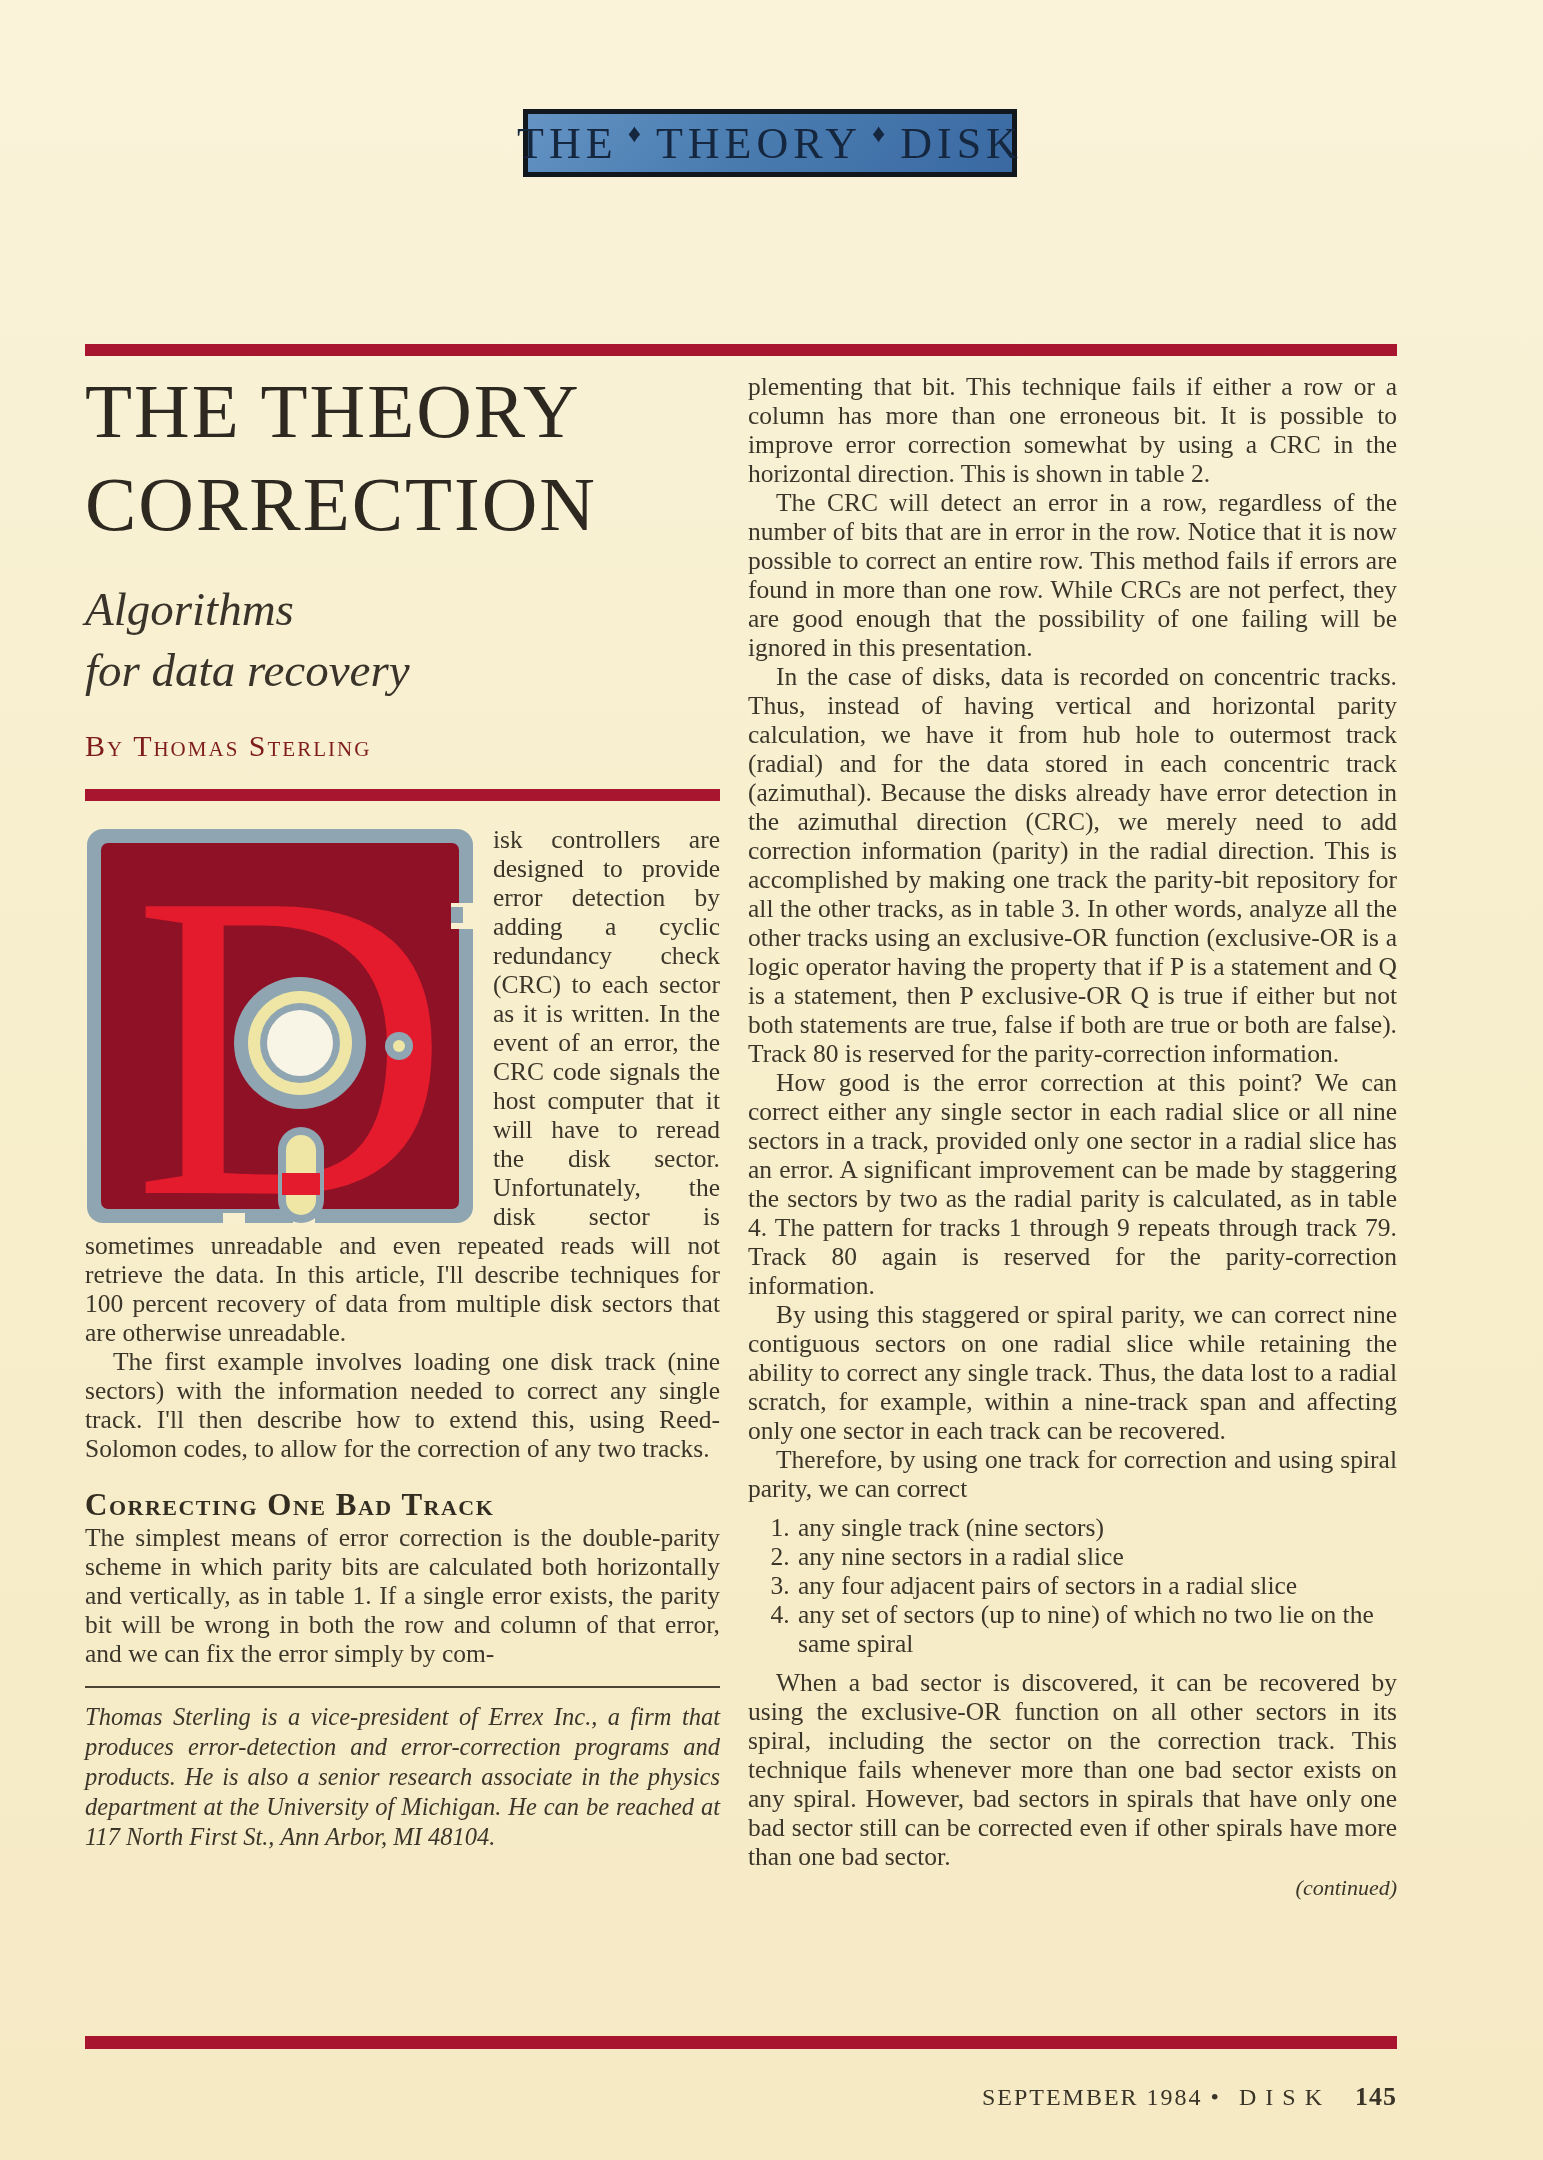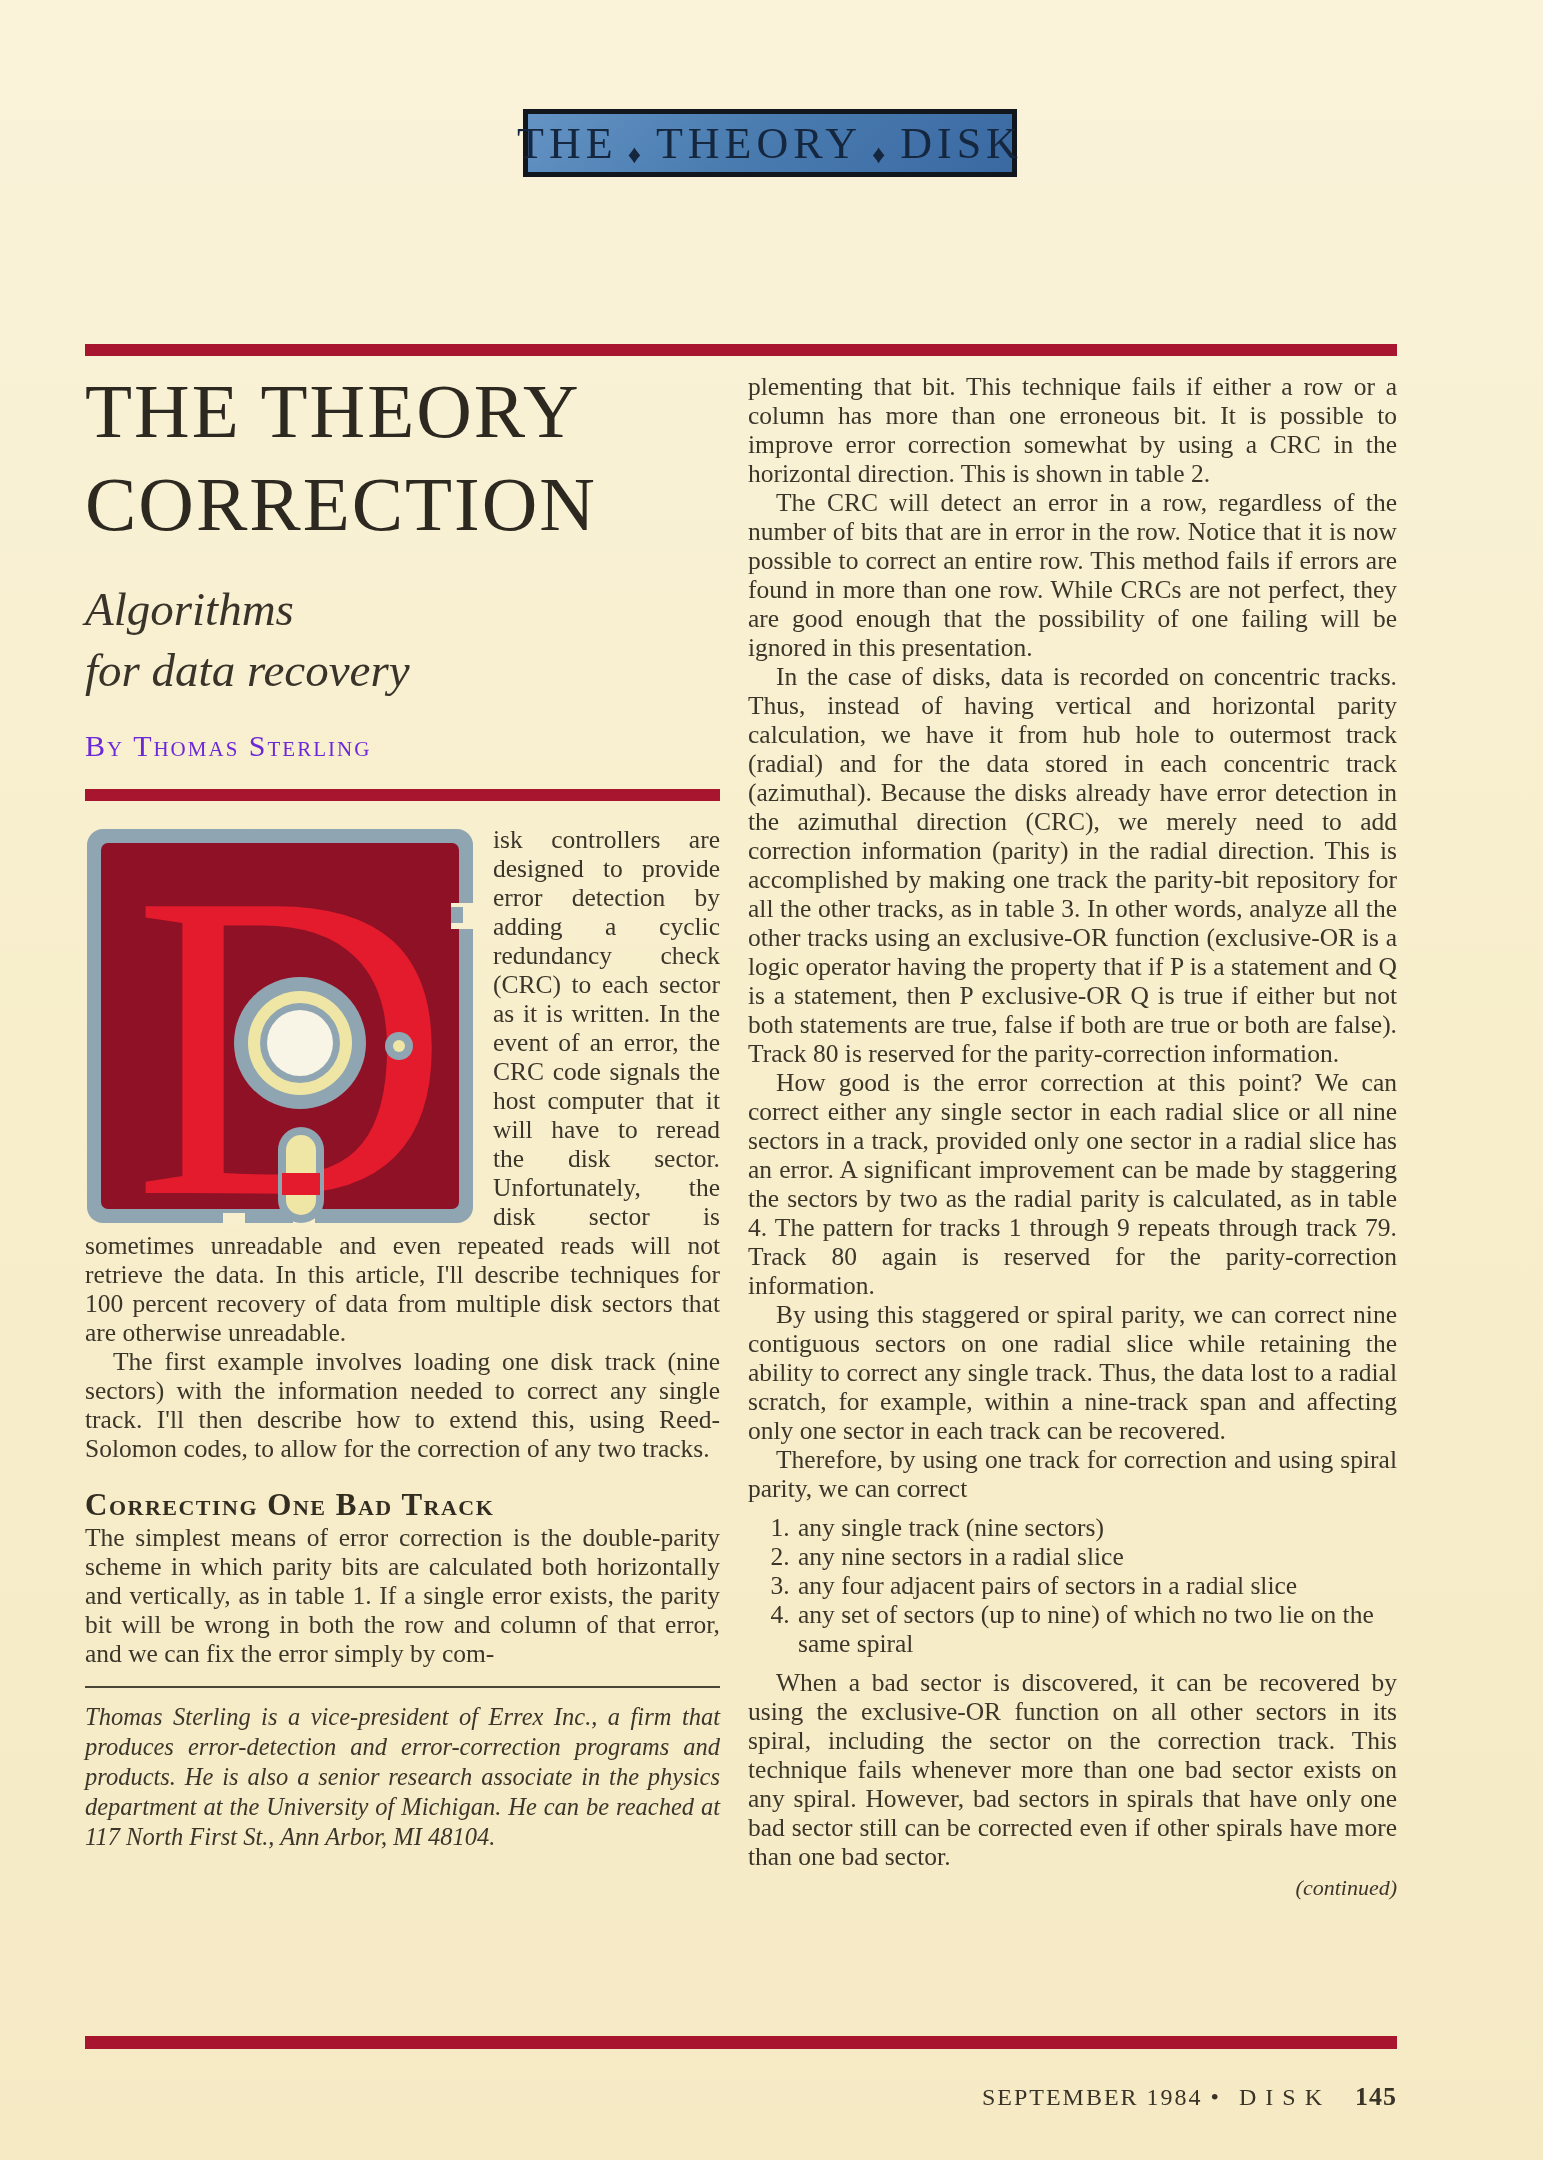--- a/index.html
+++ b/index.html
@@ -10,33 +10,33 @@
     color:#3c362a;
   }
   .banner{
     position:absolute;left:523px;top:109px;width:494px;height:68px;
     box-sizing:border-box;border:5px solid #12161d;
     background:linear-gradient(135deg,#6493c4 0%,#4a7cb0 45%,#3a69a2 100%);
     display:flex;align-items:center;justify-content:center;
   }
   .banner-text{
     font-size:44px;color:#15273f;letter-spacing:5px;white-space:nowrap;
-    display:flex;align-items:flex-end;gap:10px;font-weight:normal;
+    display:flex;align-items:flex-start;gap:10px;font-weight:normal;
   }
   .banner-text .diamond{font-size:26px;position:relative;top:1px;color:#15273f;}
   .red-rule{position:absolute;background:#a8152f;}
   .rule-top{left:85px;top:344px;width:1312px;height:12px;}
   .rule-bottom{left:85px;top:2036px;width:1312px;height:13px;}
 
   .leftcol{position:absolute;left:85px;top:365px;width:635px;}
   .rightcol{position:absolute;left:748px;top:372px;width:649px;}
 
   .title{font-size:77px;line-height:93px;letter-spacing:2px;color:#2d2820;}
   .subtitle{margin-top:28px;font-style:italic;font-size:47px;line-height:61px;color:#39332a;}
-  .byline{margin-top:28px;font-size:30px;font-variant:small-caps;letter-spacing:2px;color:#6d28d9;}
+  .byline{margin-top:28px;font-size:30px;font-variant:small-caps;letter-spacing:2px;color:#7f1d1d;}
   .title-rule{margin-top:26px;width:635px;height:12px;background:#a8152f;}
 
   .intro{margin-top:24px;}
   .dropcap{float:left;width:390px;height:398px;margin:2px 18px 6px 0;}
   p.body{margin:0;font-size:25.5px;line-height:29px;text-align:justify;color:#3c362a;}
   p.body.indent{text-indent:28px;}
 
   .section-heading{
     margin-top:24px;font-size:31px;font-variant:small-caps;font-weight:bold;
     letter-spacing:1.5px;color:#332d21;clear:both;

